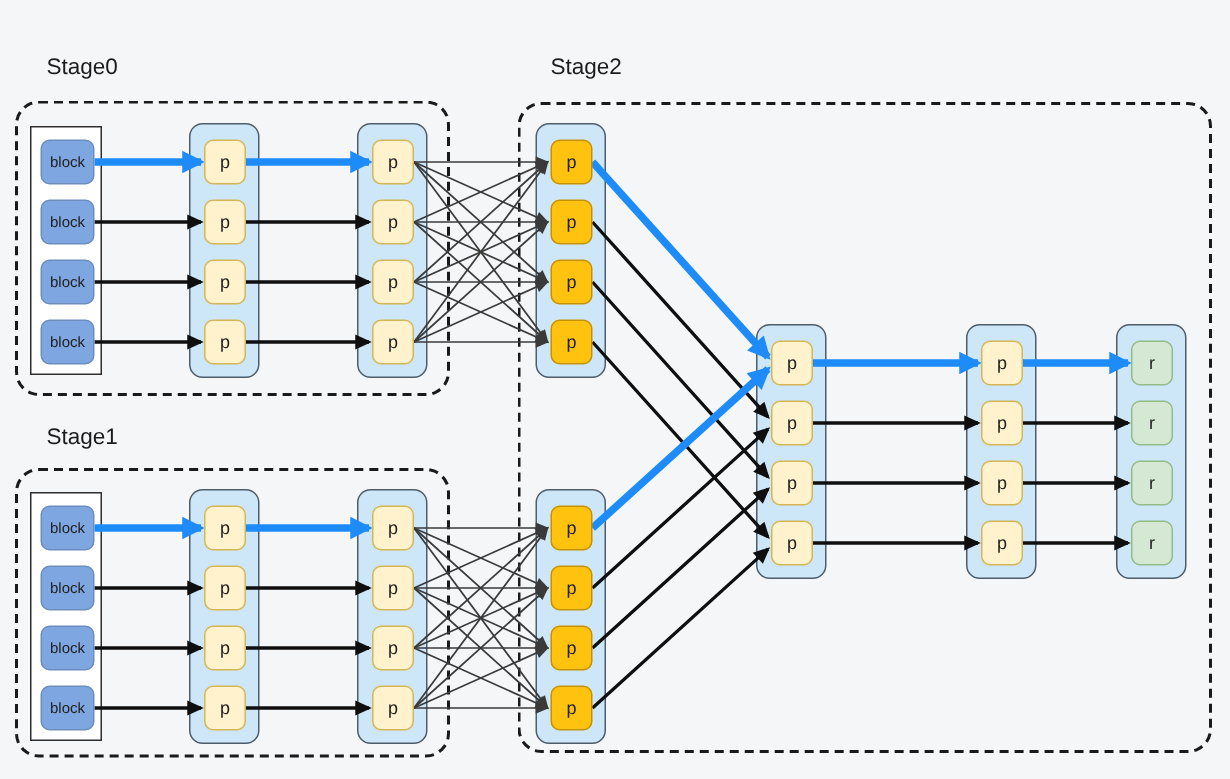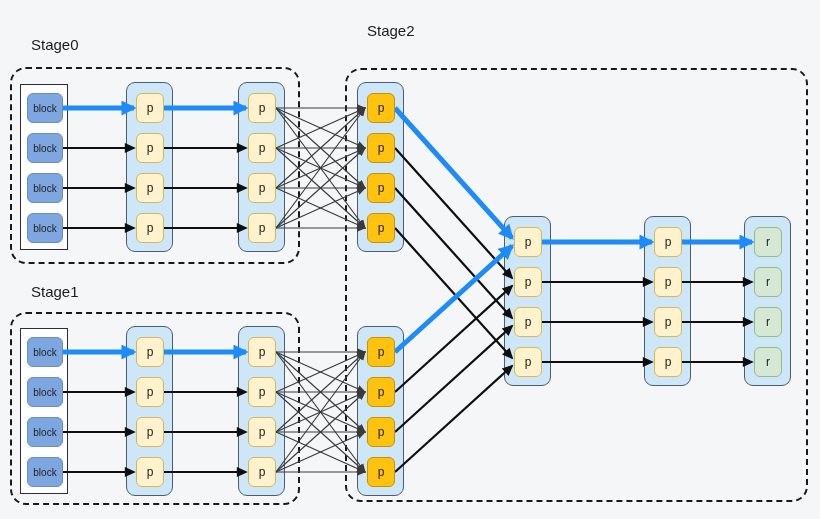--- a/index.html
+++ b/index.html
@@ -18,21 +18,21 @@
 <body>
 
 <div id="canvas" style="background: rgb(245, 246, 247);">
 
   <div class="stage-box" style="left:10px;top:67px;width:290px;height:197px"></div>
   <div class="stage-box" style="left:10px;top:312px;width:290px;height:193px"></div>
   <div class="stage-box" style="left:345px;top:68px;width:463px;height:434px"></div>
 
   <div class="stage-title" style="left:31px;top:36px">Stage0</div>
   <div class="stage-title" style="left:31px;top:283px">Stage1</div>
-  <div class="stage-title" style="left:367px;top:22px">Stage2</div>
+  <div class="stage-title" style="left:367px;top:36px">Stage2</div>
 
   <div id="lane-layer" class="layer">
       <div class="frame" style="left: 20px; top: 84px; width: 48px; height: 166px; background: rgb(255, 255, 255); border: 1.3px solid rgb(46, 46, 46);"></div>
       <div class="lane" style="left: 126px; top: 82px; width: 47px; height: 170px; background: rgb(205, 231, 249); border: 1.4px solid rgb(78, 93, 107);"></div>
       <div class="lane" style="left: 238px; top: 82px; width: 47px; height: 170px; background: rgb(205, 231, 249); border: 1.4px solid rgb(78, 93, 107);"></div>
       <div class="frame" style="left: 20px; top: 328px; width: 48px; height: 166px; background: rgb(255, 255, 255); border: 1.3px solid rgb(46, 46, 46);"></div>
       <div class="lane" style="left: 126px; top: 326px; width: 47px; height: 170px; background: rgb(205, 231, 249); border: 1.4px solid rgb(78, 93, 107);"></div>
       <div class="lane" style="left: 238px; top: 326px; width: 47px; height: 170px; background: rgb(205, 231, 249); border: 1.4px solid rgb(78, 93, 107);"></div>
       <div class="lane" style="left: 357px; top: 82px; width: 47px; height: 170px; background: rgb(205, 231, 249); border: 1.4px solid rgb(78, 93, 107);"></div>
       <div class="lane" style="left: 357px; top: 326px; width: 47px; height: 170px; background: rgb(205, 231, 249); border: 1.4px solid rgb(78, 93, 107);"></div>

